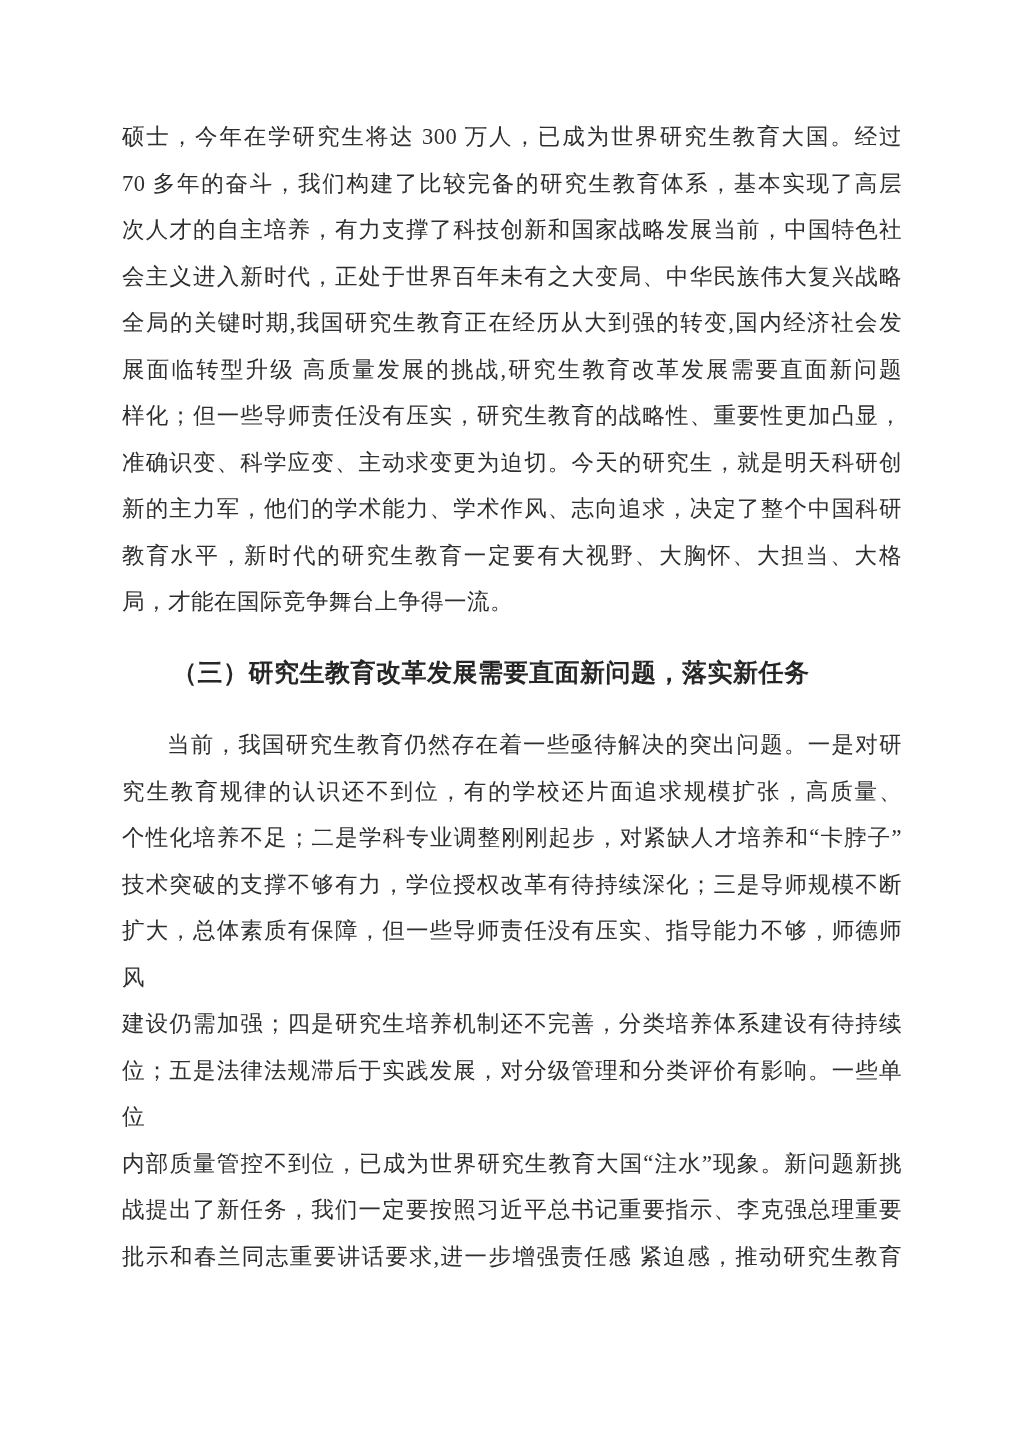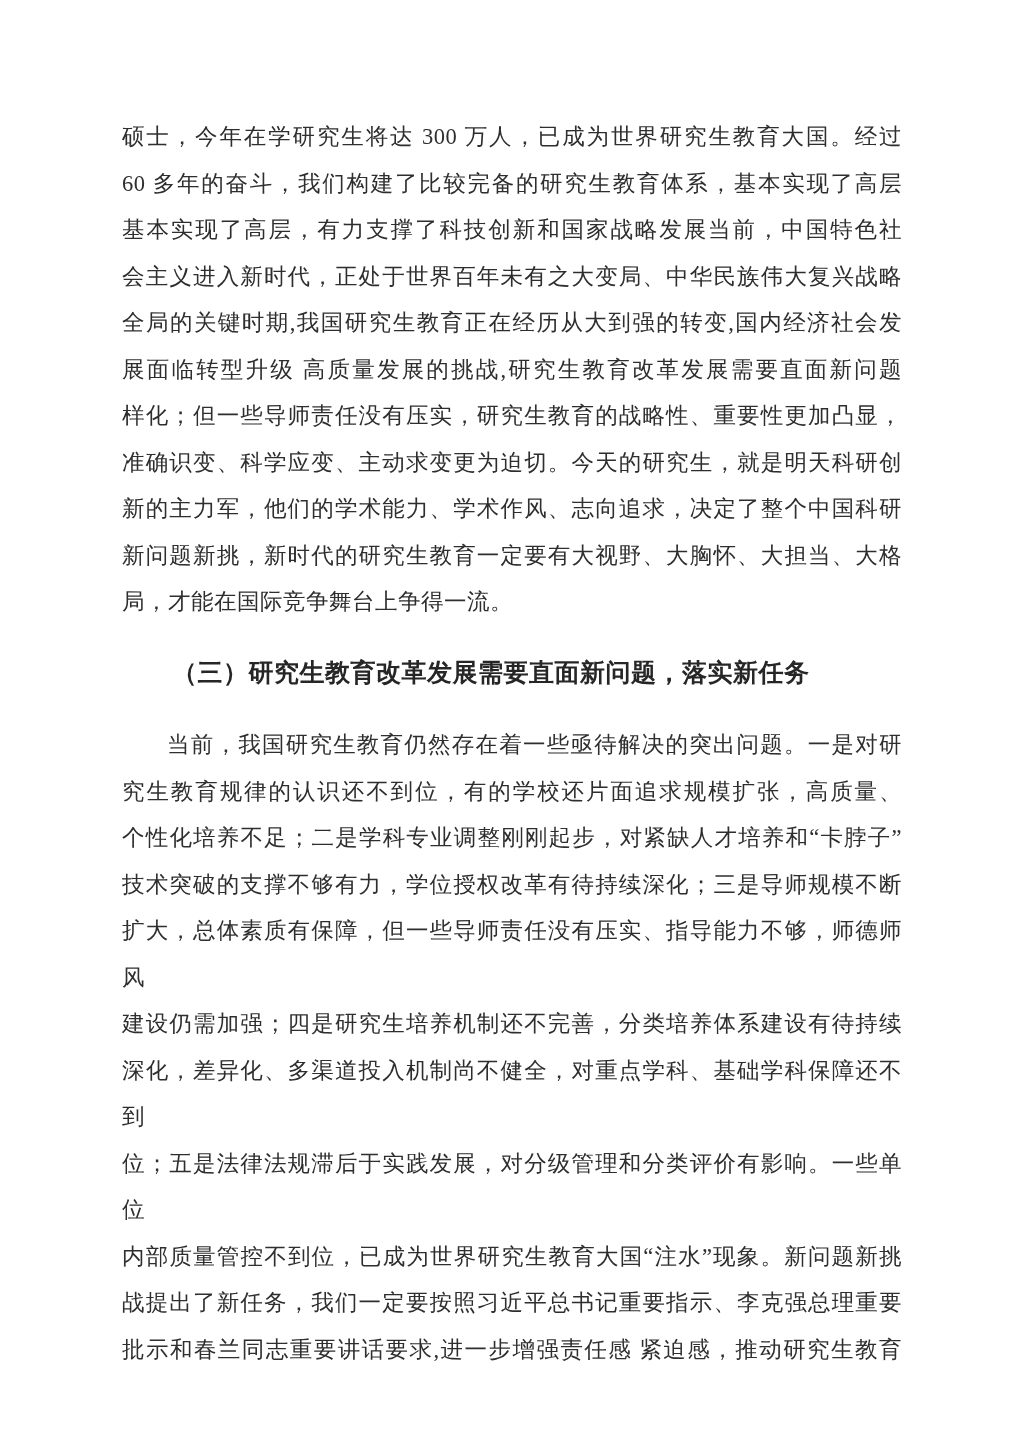--- a/index.html
+++ b/index.html
@@ -48,41 +48,40 @@
     color: #262626;
   }
 </style>
 </head>
 <body>
 
 <div class="page">
 
   <div class="paragraph">
       <div class="line">硕士，今年在学研究生将达 300 万人，已成为世界研究生教育大国。经过</div>
-      <div class="line">60 多年的奋斗，我们构建了比较完备的研究生教育体系，基本实现了高层</div>
-      <div class="line">基本实现了高层，有力支撑了科技创新和国家战略发展当前，中国特色社</div>
+      <div class="line">70 多年的奋斗，我们构建了比较完备的研究生教育体系，基本实现了高层</div>
+      <div class="line">次人才的自主培养，有力支撑了科技创新和国家战略发展当前，中国特色社</div>
       <div class="line">会主义进入新时代，正处于世界百年未有之大变局、中华民族伟大复兴战略</div>
       <div class="line">全局的关键时期,我国研究生教育正在经历从大到强的转变,国内经济社会发</div>
       <div class="line">展面临转型升级 高质量发展的挑战,研究生教育改革发展需要直面新问题</div>
       <div class="line">样化；但一些导师责任没有压实，研究生教育的战略性、重要性更加凸显，</div>
       <div class="line">准确识变、科学应变、主动求变更为迫切。今天的研究生，就是明天科研创</div>
       <div class="line">新的主力军，他们的学术能力、学术作风、志向追求，决定了整个中国科研</div>
-      <div class="line">新问题新挑，新时代的研究生教育一定要有大视野、大胸怀、大担当、大格</div>
+      <div class="line">教育水平，新时代的研究生教育一定要有大视野、大胸怀、大担当、大格</div>
       <div class="line plain">局，才能在国际竞争舞台上争得一流。</div>
     </div>
 
   <h2 class="heading">（三）研究生教育改革发展需要直面新问题，落实新任务</h2>
 
   <div class="paragraph">
       <div class="line indent">当前，我国研究生教育仍然存在着一些亟待解决的突出问题。一是对研</div>
       <div class="line">究生教育规律的认识还不到位，有的学校还片面追求规模扩张，高质量、</div>
       <div class="line">个性化培养不足；二是学科专业调整刚刚起步，对紧缺人才培养和“卡脖子”</div>
       <div class="line">技术突破的支撑不够有力，学位授权改革有待持续深化；三是导师规模不断</div>
       <div class="line">扩大，总体素质有保障，但一些导师责任没有压实、指导能力不够，师德师风</div>
       <div class="line">建设仍需加强；四是研究生培养机制还不完善，分类培养体系建设有待持续</div>
-      <div class="line">深化，差异化、多渠道投入机制尚不健全，对重点学科、基础学科保障还不到</div>
       <div class="line">位；五是法律法规滞后于实践发展，对分级管理和分类评价有影响。一些单位</div>
       <div class="line">内部质量管控不到位，已成为世界研究生教育大国“注水”现象。新问题新挑</div>
       <div class="line">战提出了新任务，我们一定要按照习近平总书记重要指示、李克强总理重要</div>
       <div class="line">批示和春兰同志重要讲话要求,进一步增强责任感 紧迫感，推动研究生教育</div>
     </div>
 
 </div>
 
 </body></html>

